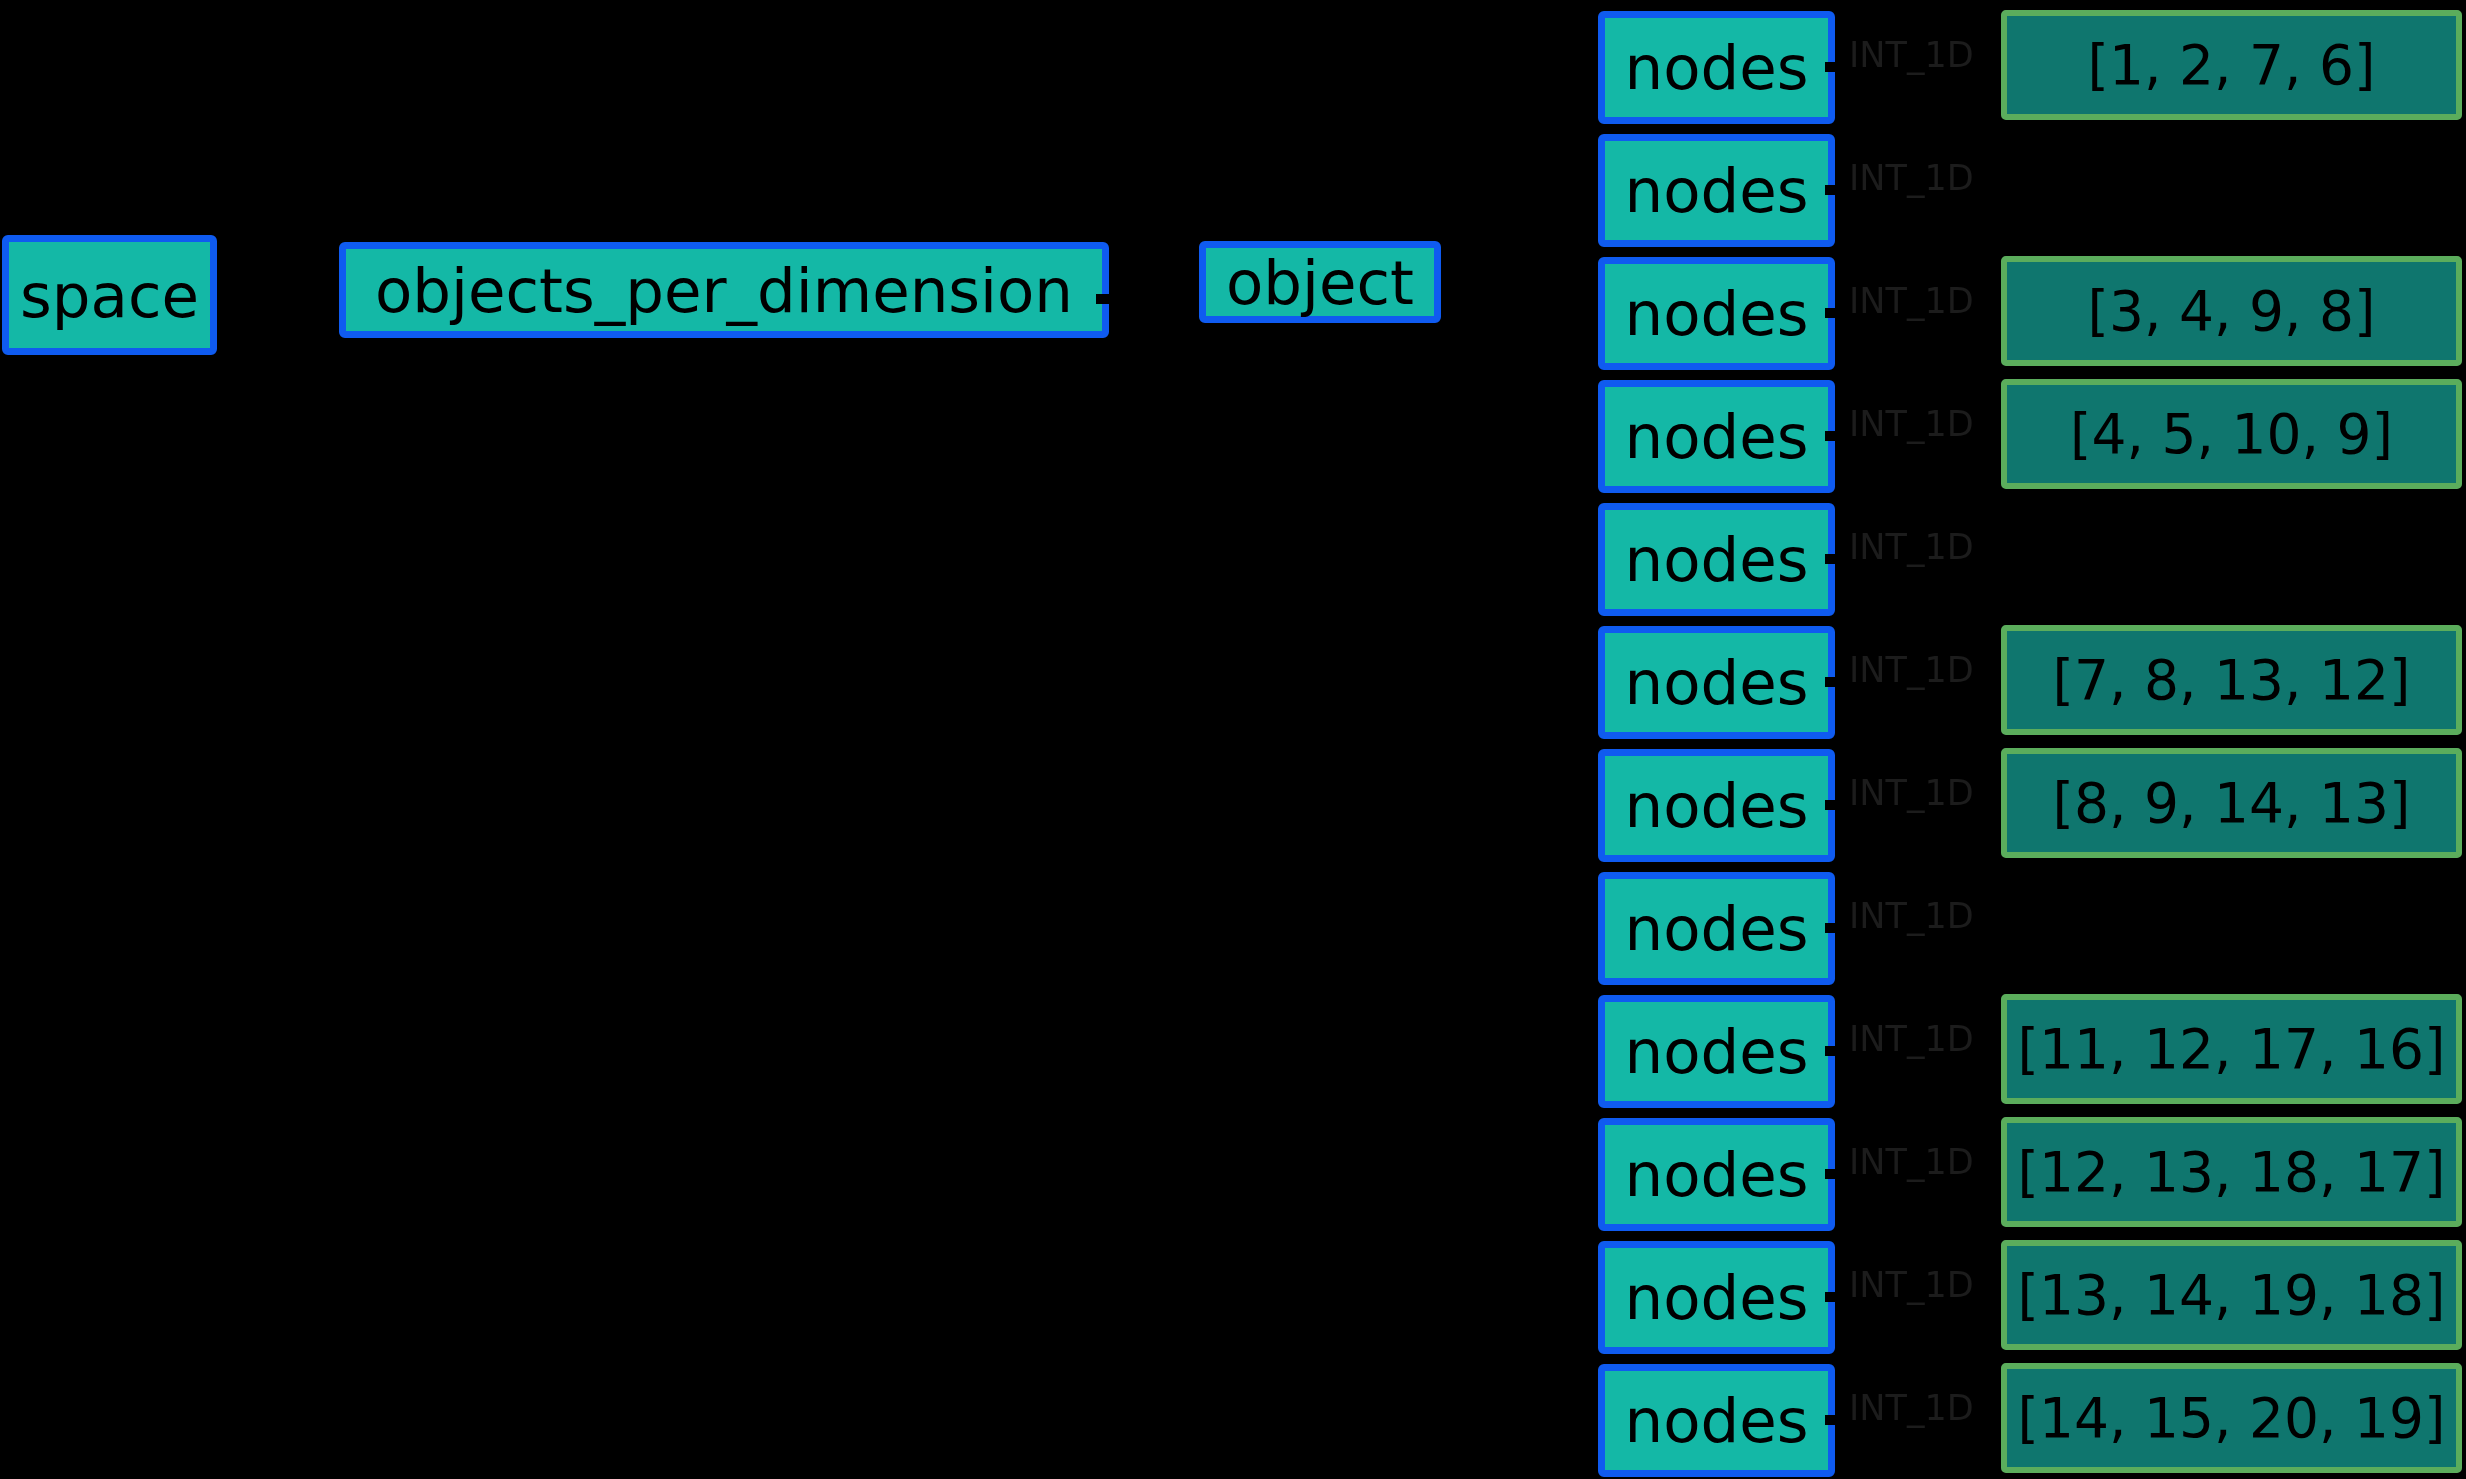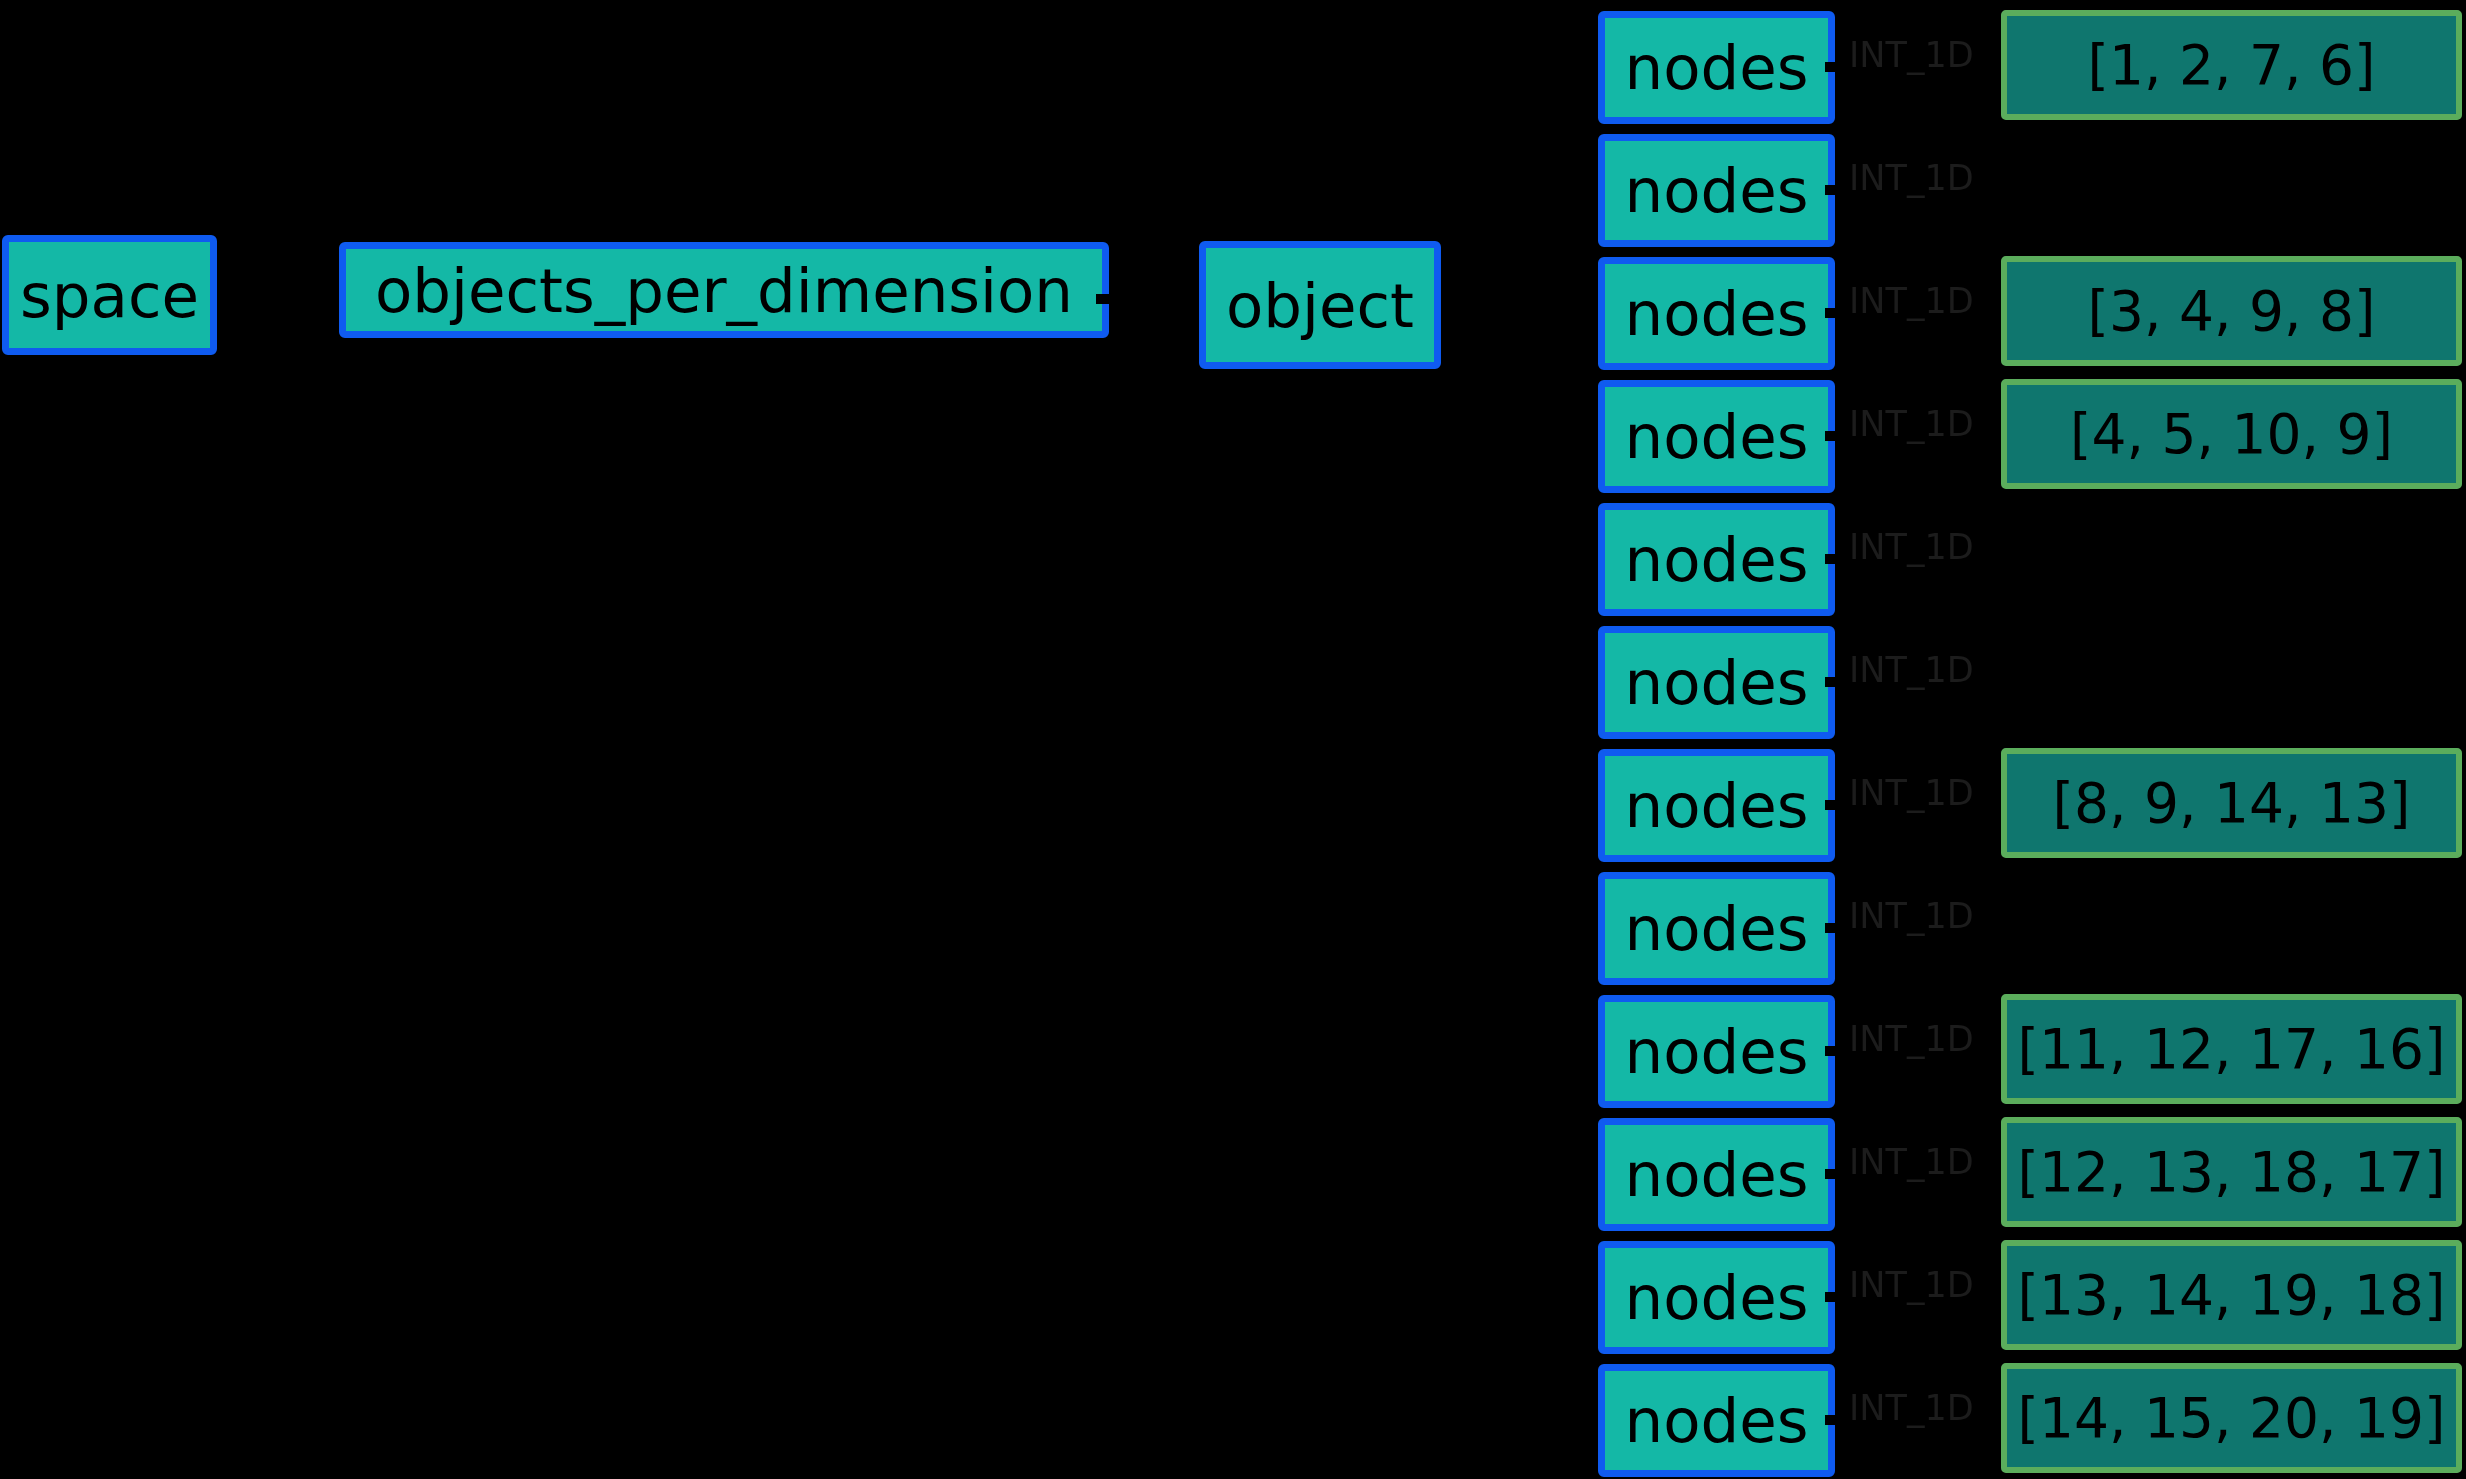--- a/index.html
+++ b/index.html
@@ -12,21 +12,21 @@
     position:absolute; box-sizing:border-box;
     display:flex; align-items:center; justify-content:center;
     color:#000; white-space:nowrap;
   }
   .blue  { background:#14b8a6; border:7.8px solid #0f5bf0; border-radius:5.9px; }
   .green { background:#0f766e; border:6.9px solid #5bad5c; border-radius:4.9px; }
 
   
   .space-box  { left:2px;    top:235px; width:215px; height:120px; font-size:61px; }
   .opd-box    { left:339px;  top:242px; width:770px; height:96px; font-size:61px; }
-  .object-box { left:1199px; top:241px; width:242px; height:128px; font-size:61px; }
+  .object-box { left:1199px; top:241px; width:242px; height:82px; font-size:61px; }
 
   
   .row { position:absolute; left:0; width:2466px; height:123px;
          top:calc(var(--i) * 123px); }
   .nodes-box { left:1598px; top:10.8px; width:237px; height:113px; font-size:61px; }
   .array-box { left:2001px; top:9.8px; width:461px; height:110px; font-size:55px; }
   .edge-label {
     position:absolute; left:1849px; top:9.8px;
     font-size:35px; line-height:43px; color:#1c1c1c;margin-top:24px;
   }
@@ -125,20 +125,23 @@
   </div>
 
   <div class="row" style="--i:5">
     <span class="arrowhead ah-into-nodes"></span>
     <div class="box blue nodes-box">
       <span>nodes</span>
     </div>
     <span class="tail tail-out-nodes"></span>
     <div class="edge-label">INT_1D</div>
     <span class="arrowhead ah-into-array"></span>
+    <div class="box green array-box">
+      <span>[7, 8, 13, 12]</span>
+    </div>
   </div>
 
   <div class="row" style="--i:6">
     <span class="arrowhead ah-into-nodes"></span>
     <div class="box blue nodes-box">
       <span>nodes</span>
     </div>
     <span class="tail tail-out-nodes"></span>
     <div class="edge-label">INT_1D</div>
     <span class="arrowhead ah-into-array"></span>

